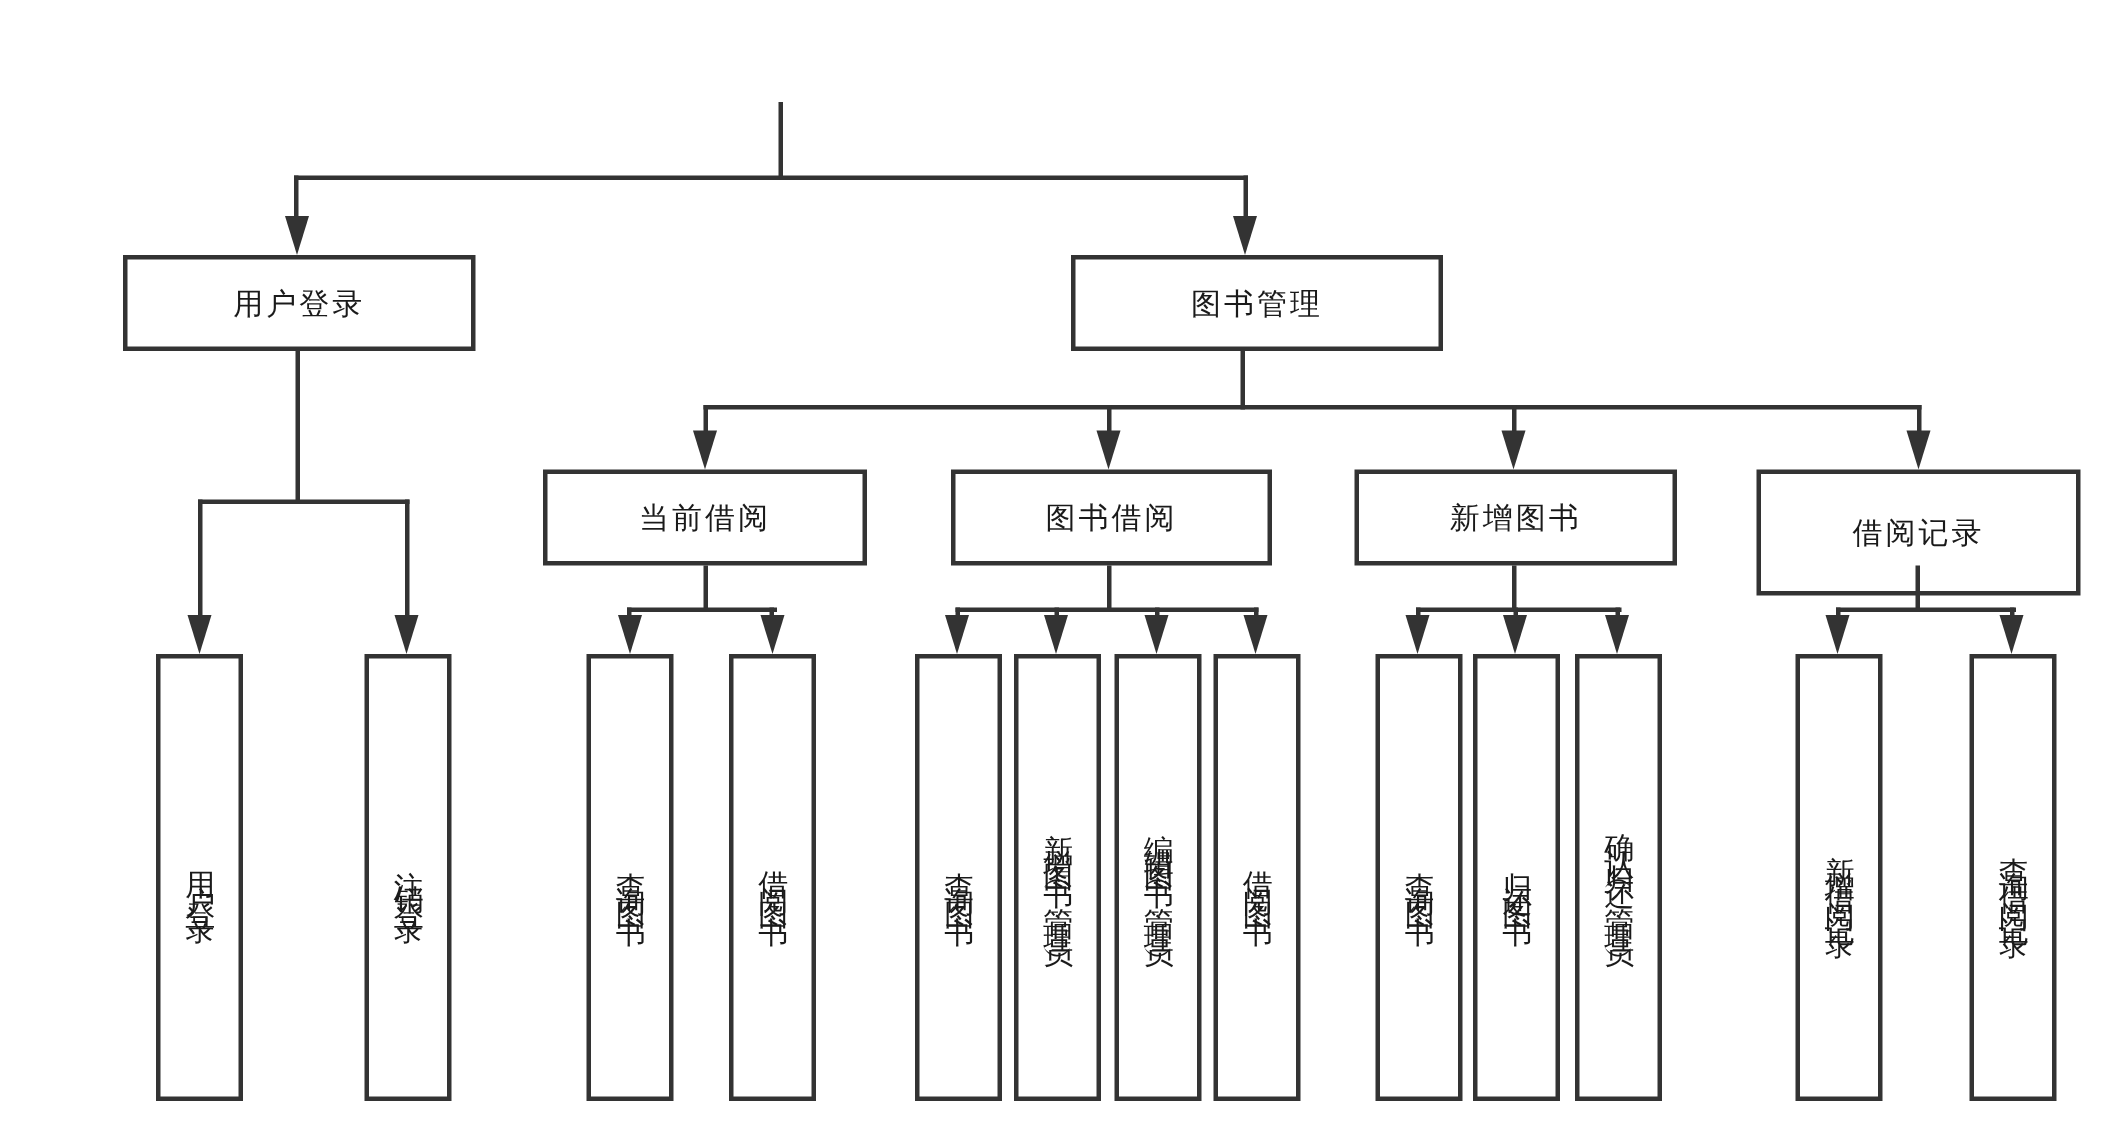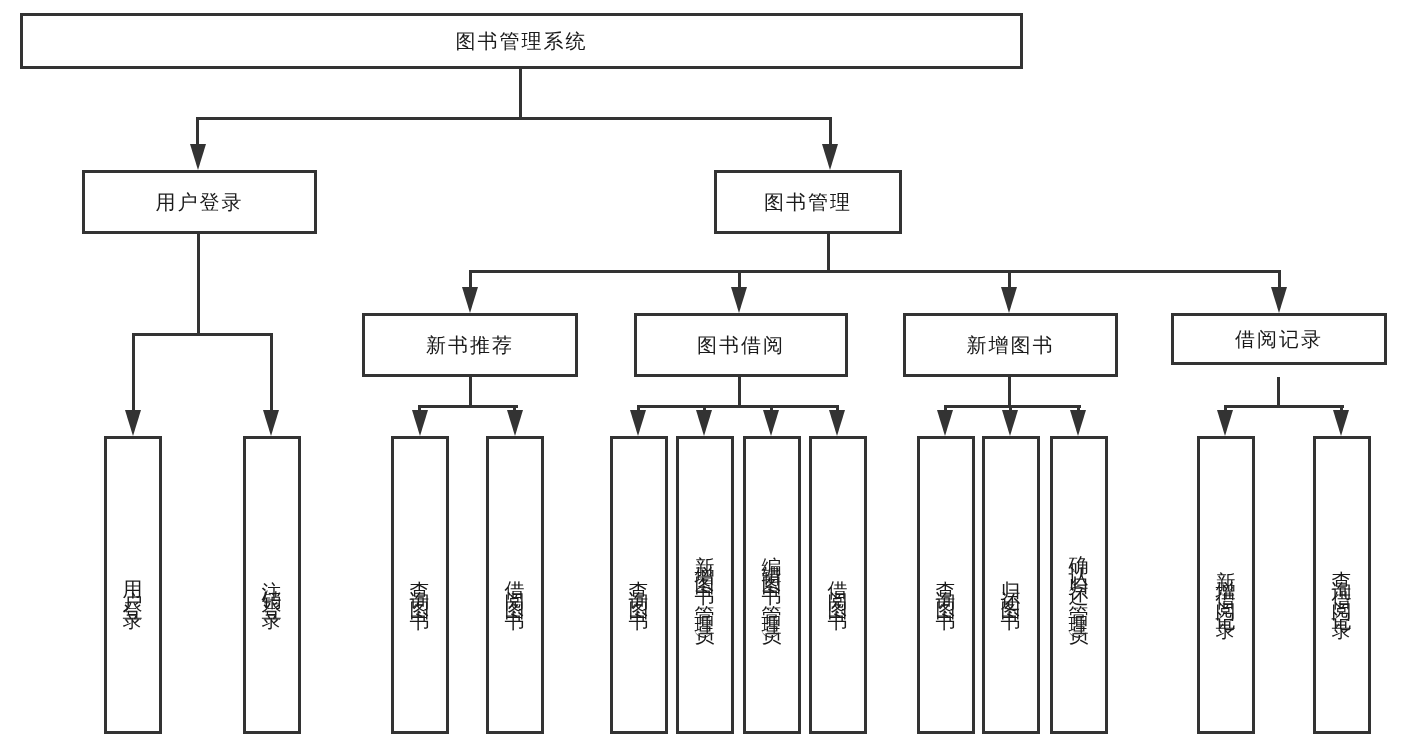--- a/index.html
+++ b/index.html
@@ -51,29 +51,28 @@
     letter-spacing: 1px;
     color: #cc9999;
     white-space: nowrap;
   }
 </style>
 </head>
 <body>
 
 <div class="canvas">
 
-  <div class="box" style="left:20px;top:13px;width:1003px;height:56px;">图书管理系统</div>
 
   <div class="box" style="left:82px;top:170px;width:235px;height:64px;">用户登录</div>
-  <div class="box" style="left:714px;top:170px;width:188px;height:64px;">图书管理</div>
+  <div class="box" style="left:714px;top:170px;width:248px;height:64px;">图书管理</div>
 
-  <div class="box" style="left:362px;top:313px;width:216px;height:64px;">新书推荐</div>
+  <div class="box" style="left:362px;top:313px;width:216px;height:64px;">当前借阅</div>
   <div class="box" style="left:634px;top:313px;width:214px;height:64px;">图书借阅</div>
   <div class="box" style="left:903px;top:313px;width:215px;height:64px;">新增图书</div>
-  <div class="box" style="left:1171px;top:313px;width:216px;height:52px;text-align:center;">借阅记录</div>
+  <div class="box" style="left:1171px;top:313px;width:216px;height:84px;text-align:center;">借阅记录</div>
 
   <div class="box" style="left:104px;top:436px;width:58px;height:298px;">
     <span class="vlabel">用户登录</span>
   </div>
   <div class="box" style="left:243px;top:436px;width:58px;height:298px;">
     <span class="vlabel">注销登录</span>
   </div>
 
   <div class="box" style="left:391px;top:436px;width:58px;height:298px;">
     <span class="vlabel">查询图书</span>

